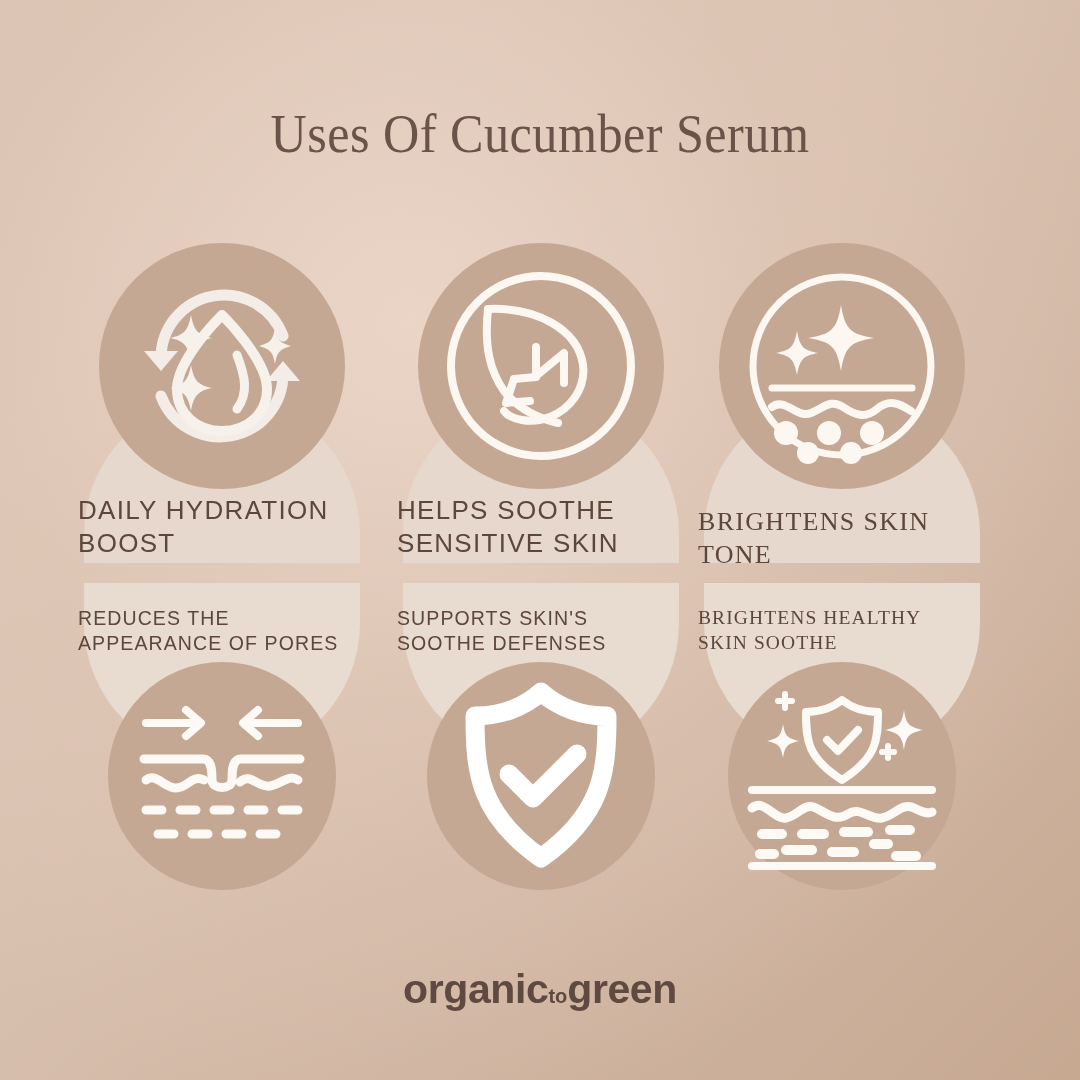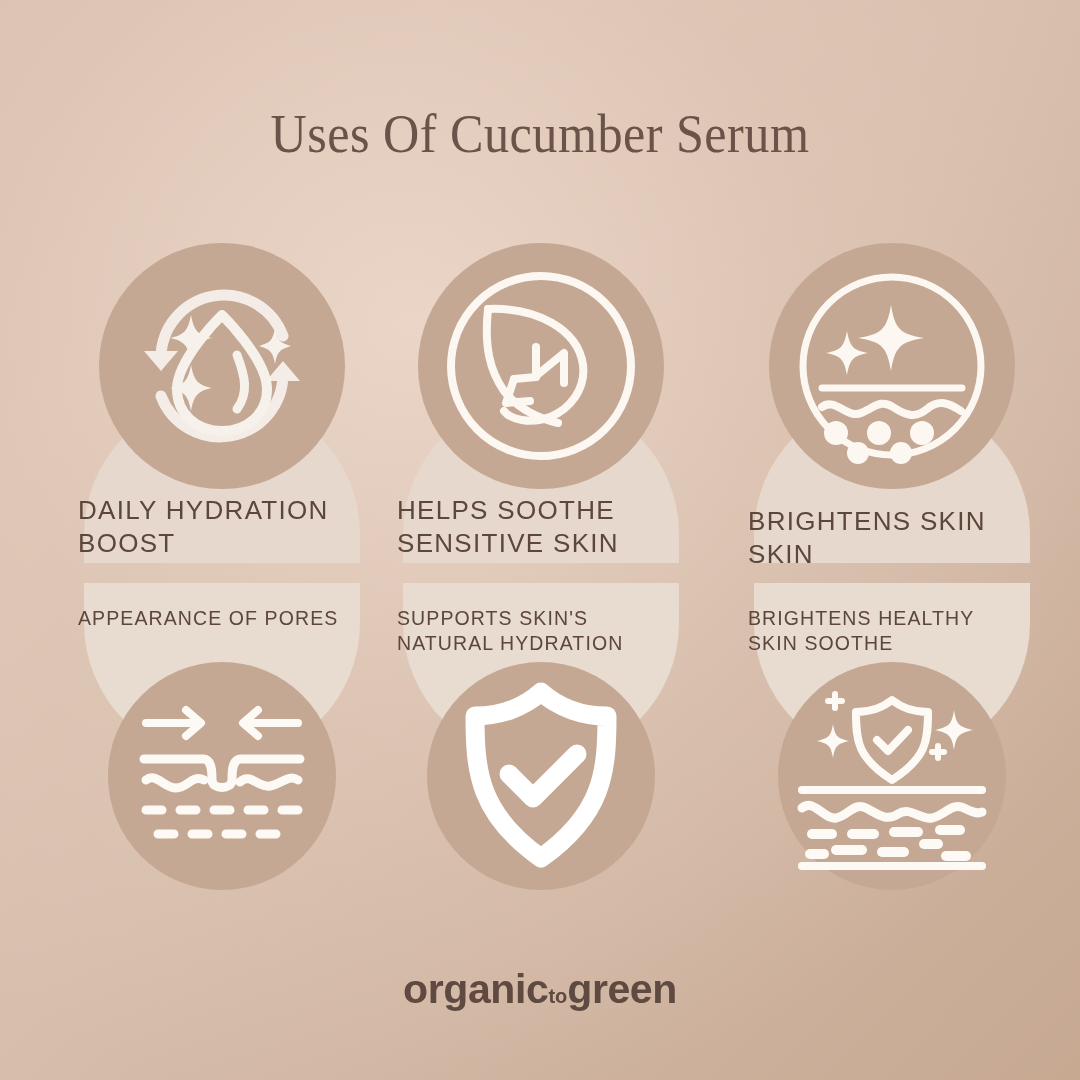--- a/index.html
+++ b/index.html
@@ -24,21 +24,21 @@
     letter-spacing:0.5px;
     color:#6b5349;
     transform:scaleX(0.93);
     white-space:nowrap;
   }
 
   
   .col{position:absolute;top:0;width:276px;height:1080px;}
   .col.c1{left:84px;}
   .col.c2{left:403px;}
-  .col.c3{left:754px;}
+  .col.c3{left:704px;font-family:Liberation Serif, serif;}
 
   .card-top{
     position:absolute;top:396px;left:0;width:276px;height:167px;
     background:#e6d8cd;
     border-radius:138px 138px 0 0;
   }
   .card-bot{
     position:absolute;top:583px;left:0;width:276px;height:178px;
     background:#e8dbd0;
     border-radius:0 0 138px 138px;
@@ -110,20 +110,21 @@
         <path d="M176 85 C178 97 181 100 192 103 C181 106 178 109 176 121 C174 109 171 106 160 103 C171 100 174 97 176 85 Z" fill="#f7f1ec"></path>
       </svg>
     </div>
     <div class="label top">
       <div>DAILY HYDRATION</div>
       <div>BOOST</div>
     </div>
 
     <div class="card-bot"></div>
     <div class="label bot">
+      <div>REDUCES THE</div>
       <div>APPEARANCE OF PORES</div>
     </div>
     <div class="circle bot">
       <svg class="icon-svg" viewBox="0 0 228 228">
         <g fill="none" stroke="#fdfaf6" stroke-width="8" stroke-linecap="round" stroke-linejoin="round">
           <path d="M38 61 H92"></path>
             <path d="M78 48 L93 61 L78 74"></path>
           <path d="M190 61 H136"></path>
             <path d="M150 48 L135 61 L150 74"></path>
           <path d="M36 97 H95 C104 97 104 110 104 118 C104 128 124 128 124 118 C124 110 124 97 133 97 H192" stroke-width="9"></path>
@@ -154,21 +155,21 @@
       </svg>
     </div>
     <div class="label top">
       <div>HELPS SOOTHE</div>
       <div>SENSITIVE SKIN</div>
     </div>
 
     <div class="card-bot"></div>
     <div class="label bot">
       <div>SUPPORTS SKIN'S</div>
-      <div>NATURAL HYDRATION</div>
+      <div>SOOTHE DEFENSES</div>
     </div>
     <div class="circle bot">
       <svg class="icon-svg" viewBox="0 0 228 228">
         <path d="M114 30 C96 46 72 54 48 54 C48 110 52 152 114 196 C176 152 180 110 180 54 C156 54 132 46 114 30 Z" fill="none" stroke="#ffffff" stroke-width="19" stroke-linejoin="round"></path>
         <path d="M82 112 L106 136 L150 92" fill="none" stroke="#ffffff" stroke-width="19" stroke-linecap="round" stroke-linejoin="round"></path>
       </svg>
     </div>
   </div>
 
   <div class="col c3">
@@ -187,21 +188,21 @@
           <circle cx="67" cy="190" r="12"></circle>
           <circle cx="110" cy="190" r="12"></circle>
           <circle cx="153" cy="190" r="12"></circle>
           <circle cx="89" cy="210" r="11"></circle>
           <circle cx="132" cy="210" r="11"></circle>
         </g>
       </svg>
     </div>
     <div class="label top shift-down">
       <div>BRIGHTENS SKIN</div>
-      <div>SKIN</div>
+      <div>TONE</div>
     </div>
 
     <div class="card-bot"></div>
     <div class="label bot">
       <div>BRIGHTENS HEALTHY</div>
       <div>SKIN SOOTHE</div>
     </div>
     <div class="circle bot">
       <svg class="icon-svg" viewBox="0 0 228 228">
         <path d="M114 38 C104 46 90 50 78 50 C78 80 80 96 114 118 C148 96 150 80 150 50 C138 50 124 46 114 38 Z" fill="none" stroke="#fdfaf6" stroke-width="8" stroke-linejoin="round"></path>

